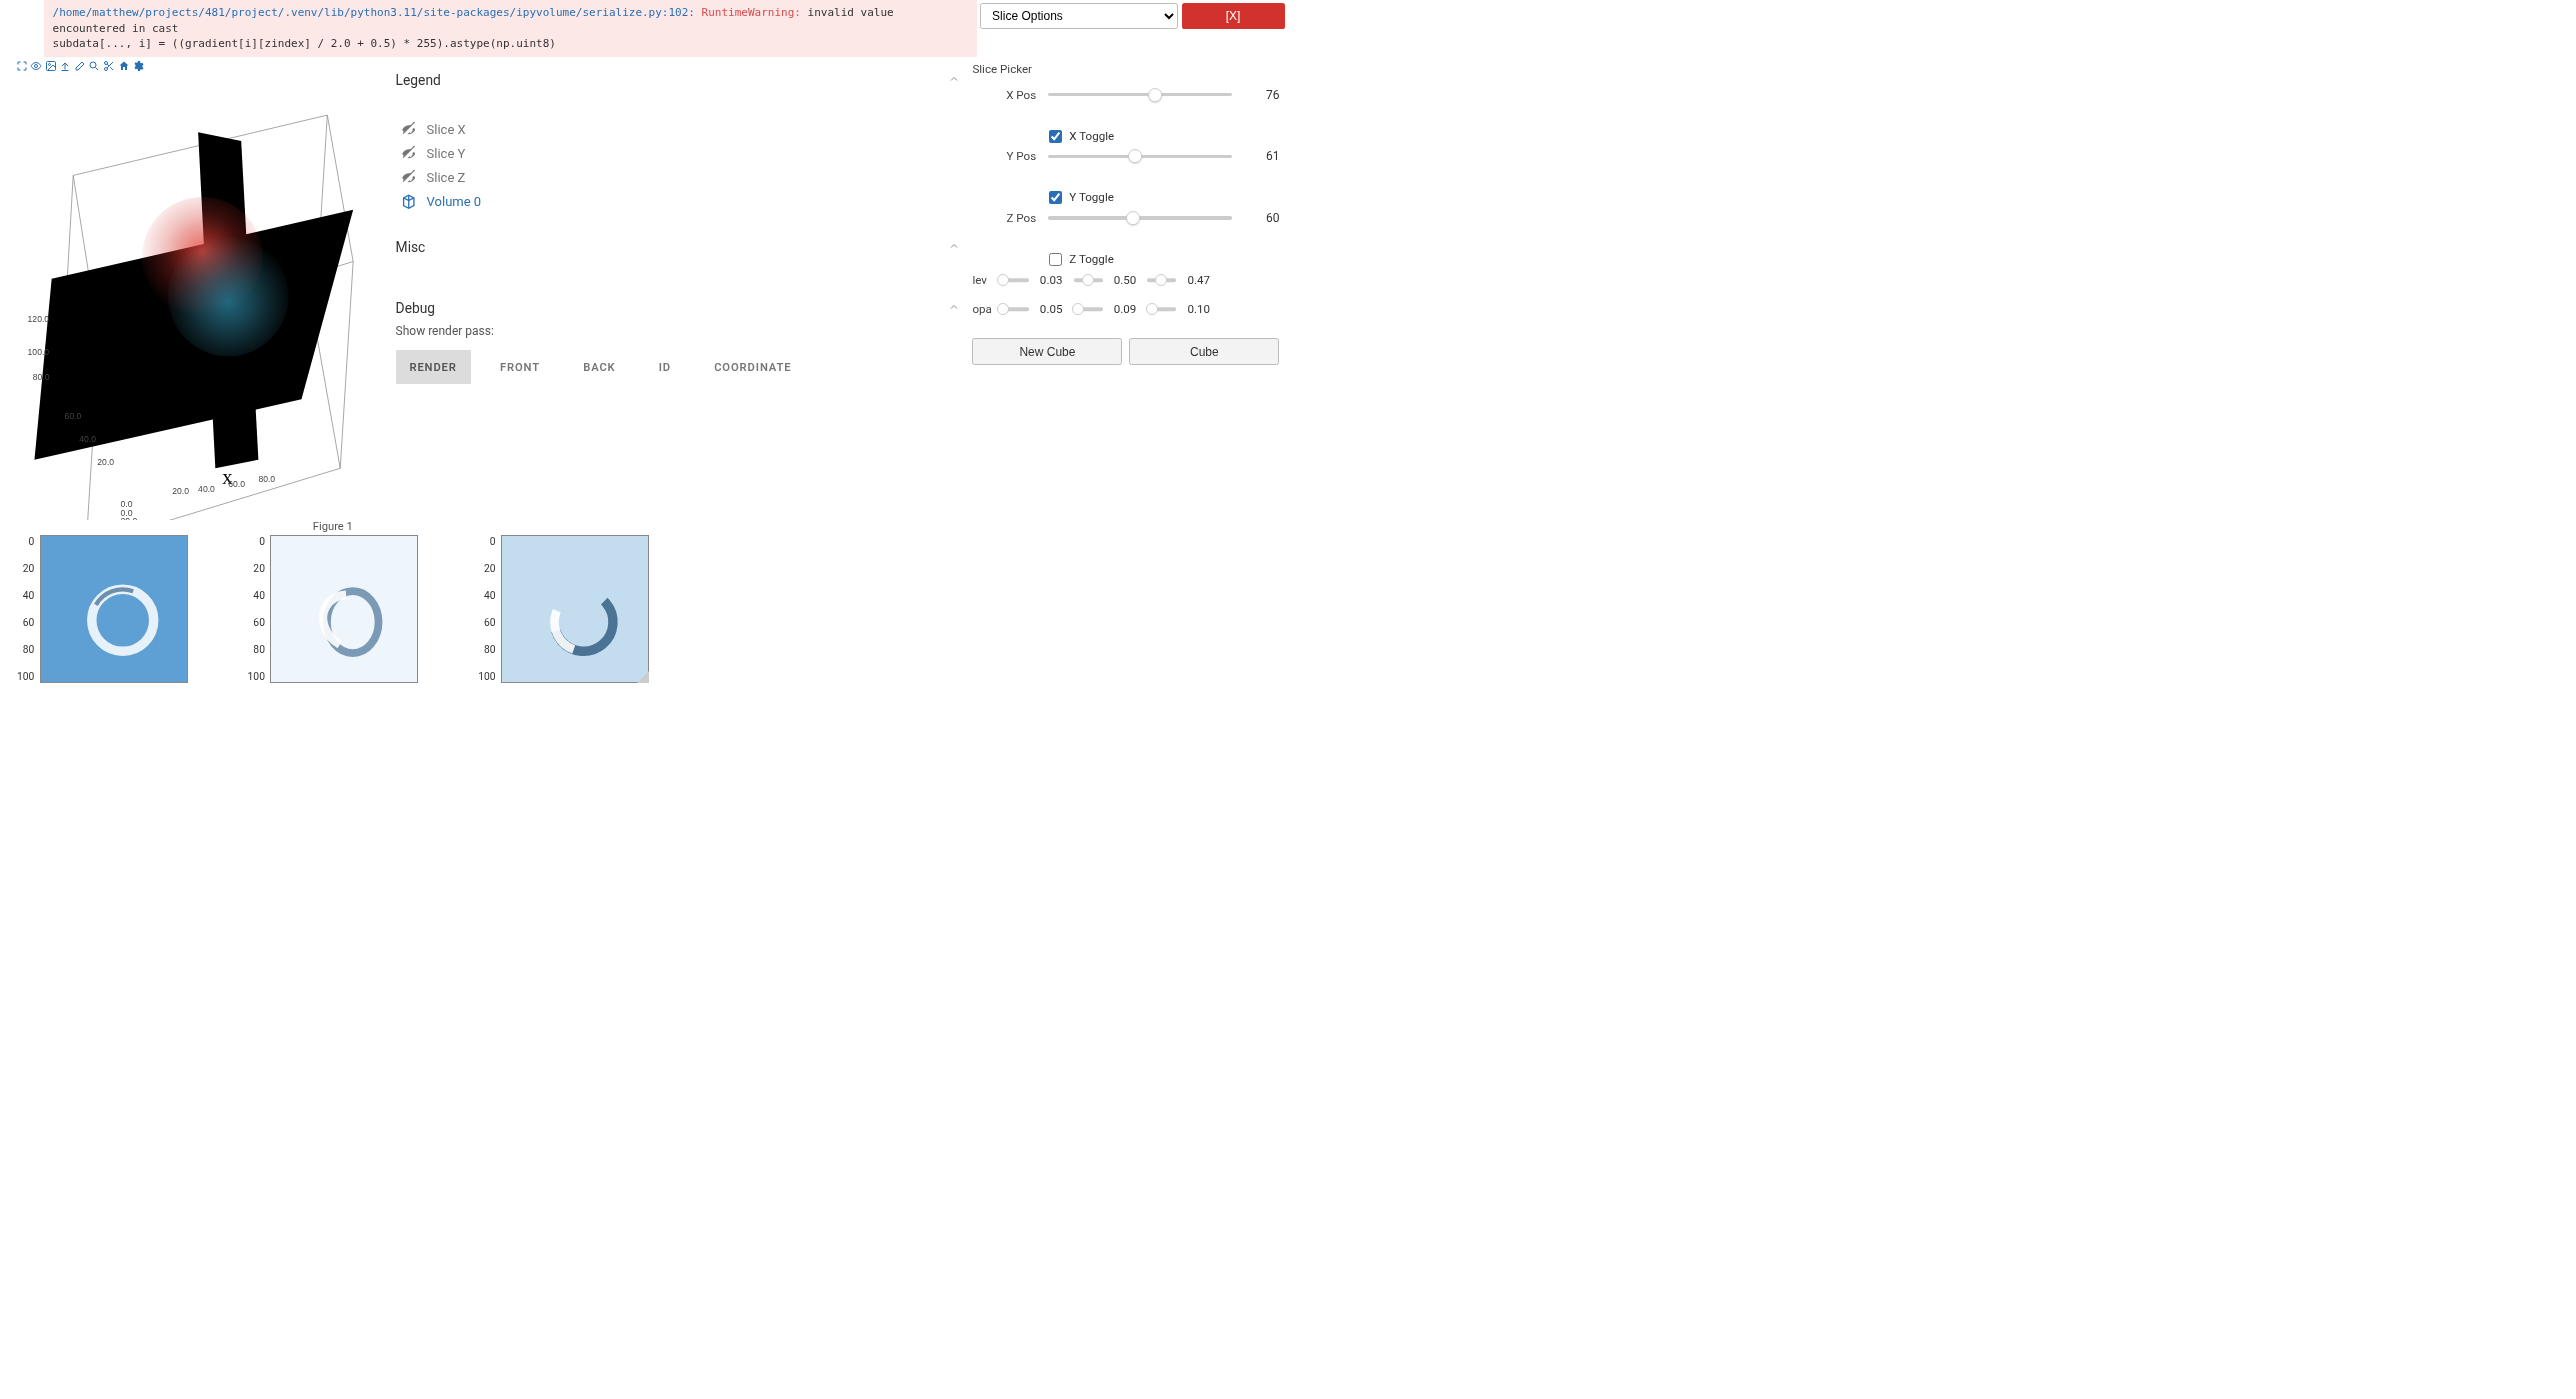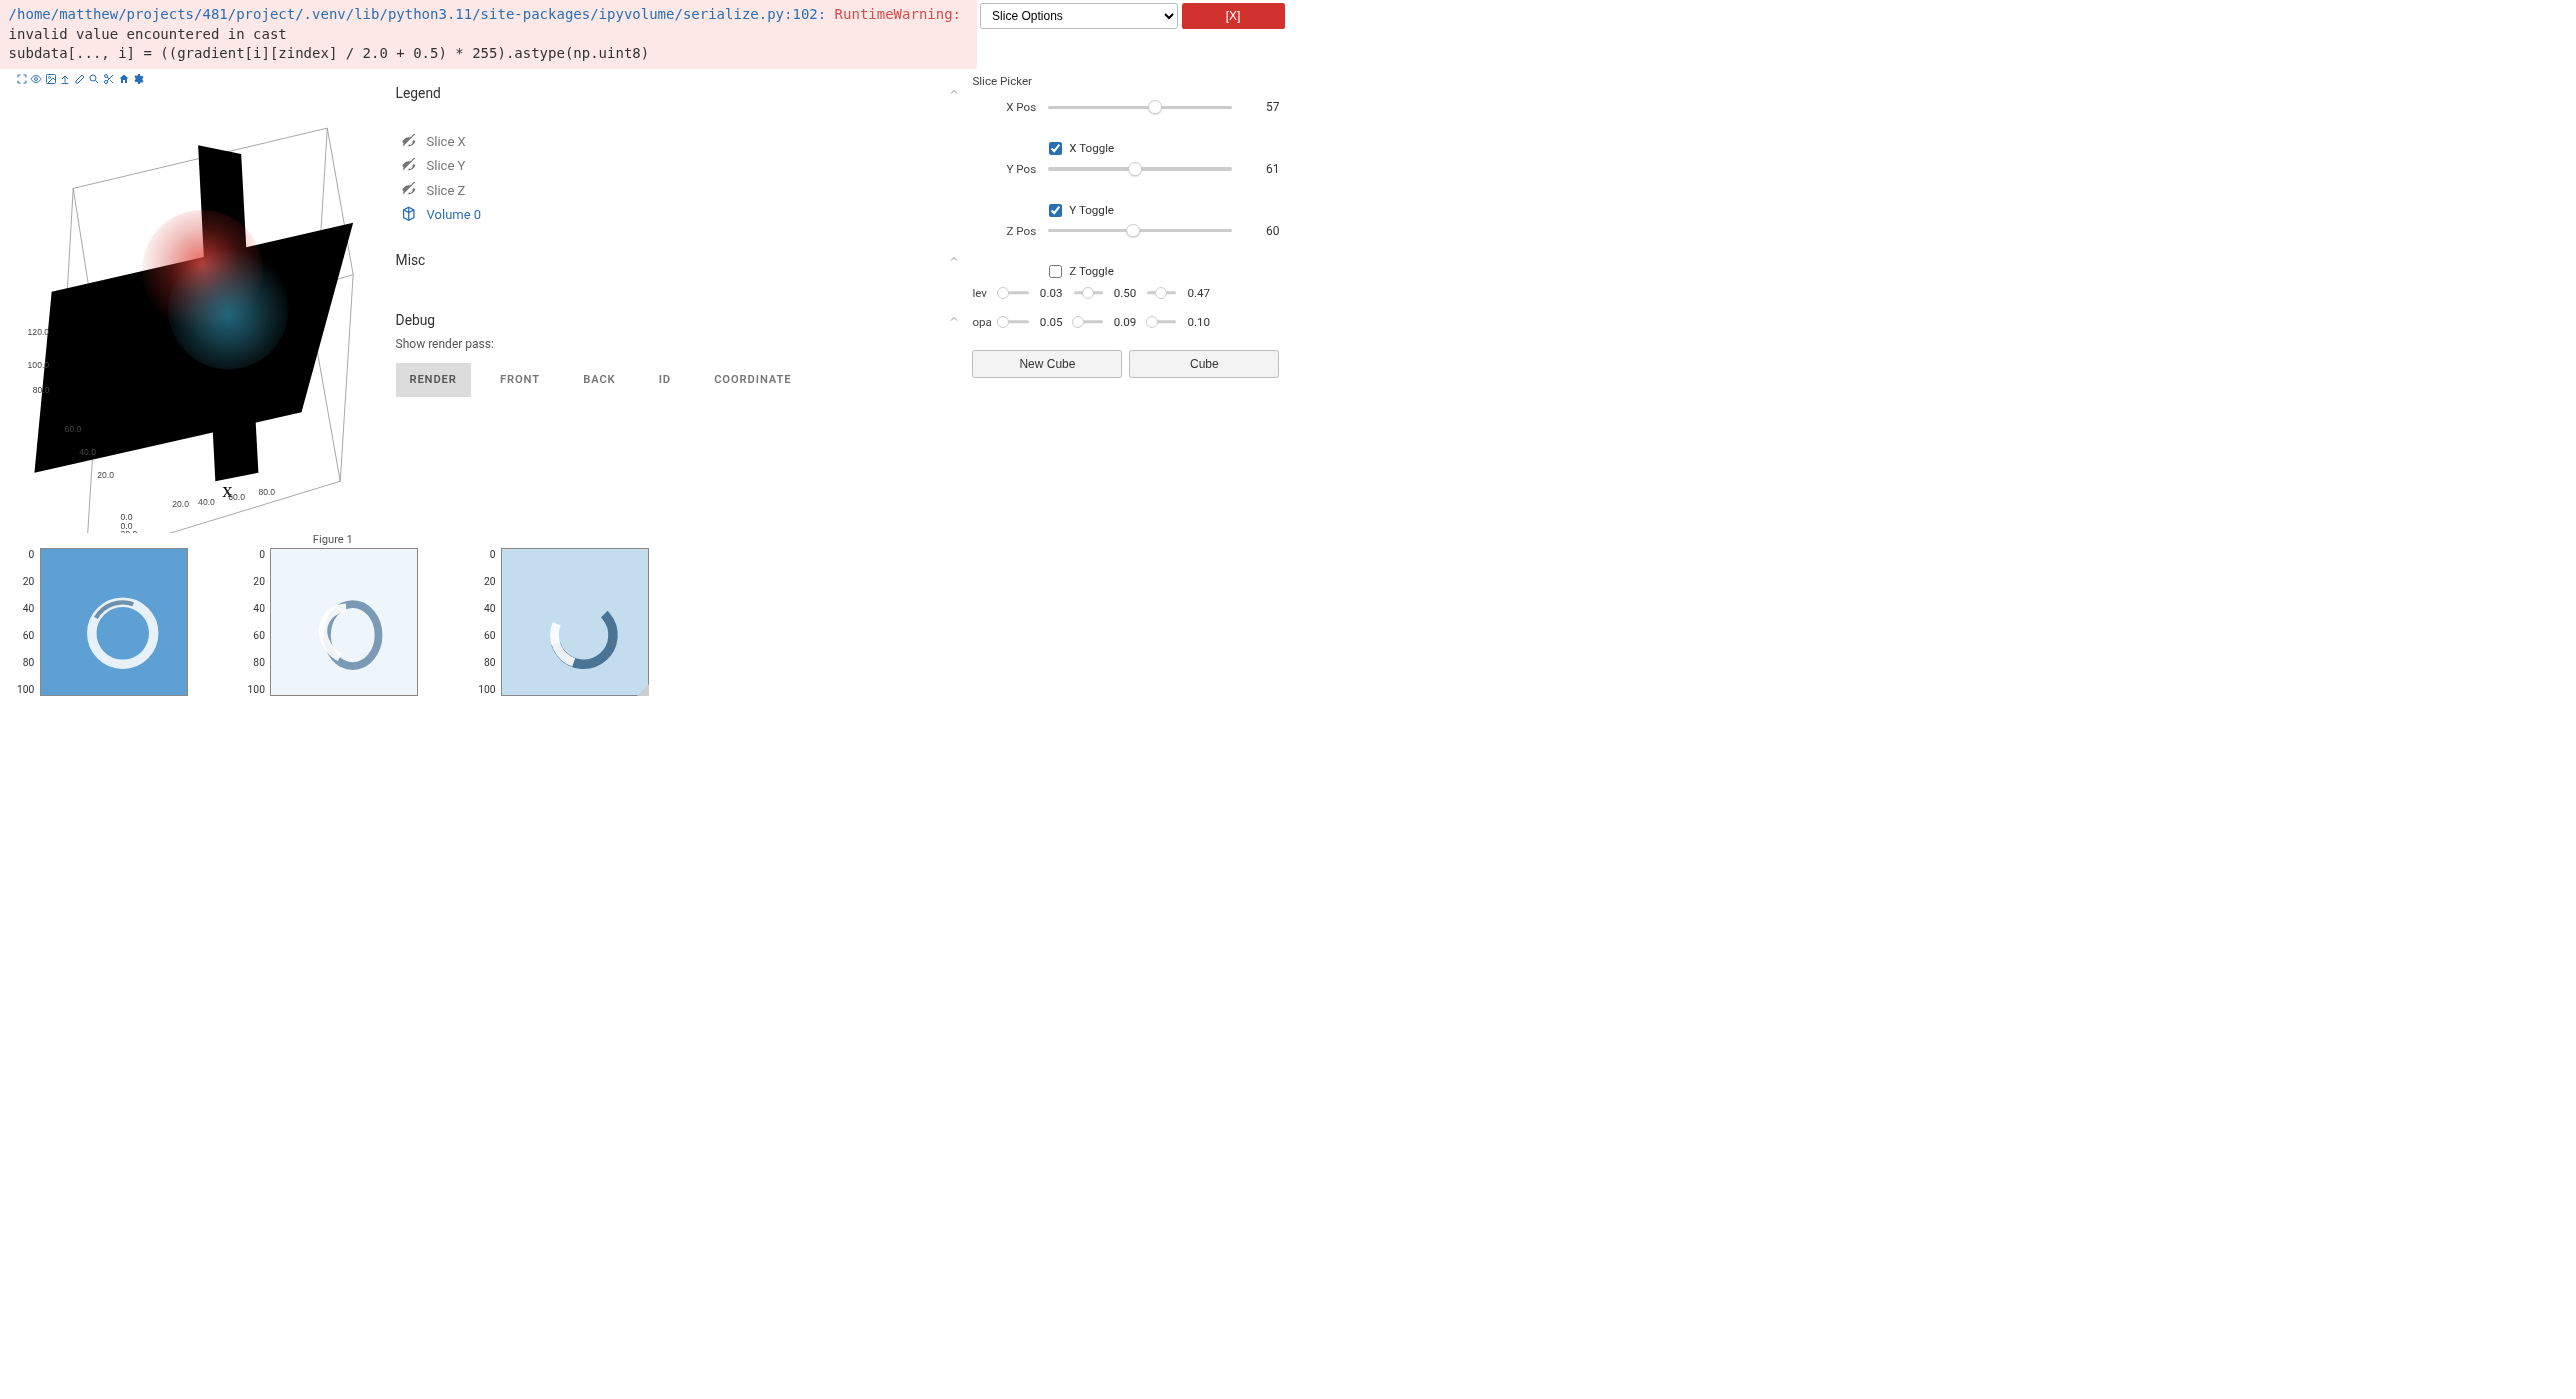--- a/index.html
+++ b/index.html
@@ -12,22 +12,23 @@
 }
 .warning-bar {
   display: flex;
   align-items: flex-start;
 }
 .warning-text {
   flex: 1;
   background: #fce8e7;
   padding: 5.2px 8.6px;
   font-family: "Menlo", "Consolas", monospace;
-  font-size: 14px;
+  font-size: 11px;
   line-height: 1.4;
+  margin-left: 44px;
 }
 .warning-path { color: #2a6fb5; }
 .warning-label { color: #d94c4c; }
 .dropdown-close {
   display: flex;
   align-items: stretch;
   gap: 3.4px;
   padding: 3.4px;
 }
 .dropdown {
@@ -477,21 +478,21 @@
 
   <div class="right-col">
     <div class="panel-title">Slice Picker</div>
 
     <div class="control-row">
       <div class="control-label">X Pos</div>
       <div class="slider-wrap">
           <div class="slider-track"></div>
           <div class="slider-thumb" id="xthumb" style="left: 58%;"></div>
         </div>
-      <div class="slider-value">57</div>
+      <div class="slider-value">76</div>
     </div>
     <div class="checkbox-row">
       <input type="checkbox" id="xtog" checked="" style="">
       <span>X Toggle</span>
     </div>
 
     <div class="control-row">
       <div class="control-label">Y Pos</div>
       <div class="slider-wrap">
           <div class="slider-track"></div>

